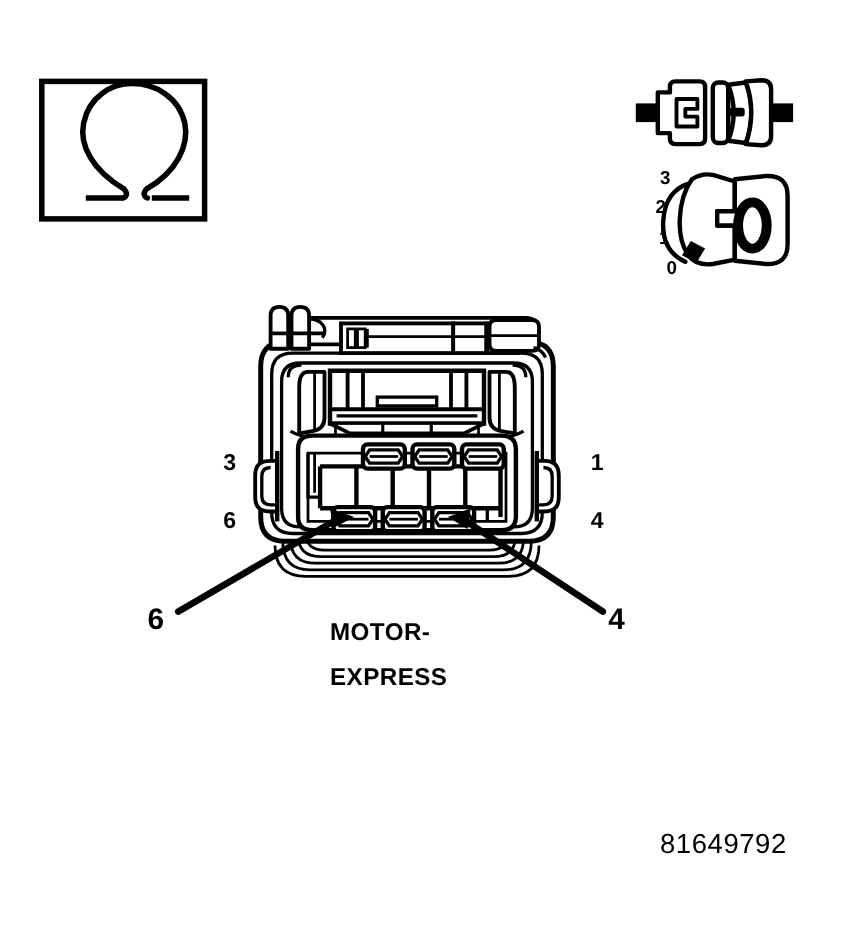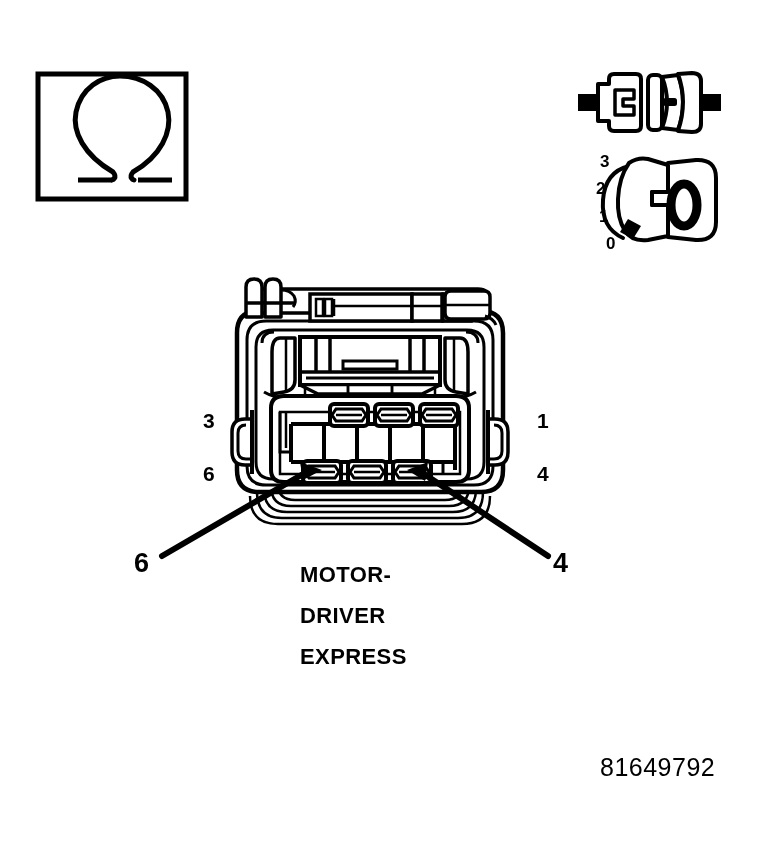--- a/index.html
+++ b/index.html
@@ -321,19 +321,18 @@
   <div class="txt pin-label" style="left:203px; top:410px;">3</div>
   <div class="txt pin-label" style="left:203px; top:463px;">6</div>
   <div class="txt pin-label" style="left:537px; top:410px;">1</div>
   <div class="txt pin-label" style="left:537px; top:463px;">4</div>
 
   <div class="txt callout-label" style="left:134px; top:550px;">6</div>
   <div class="txt callout-label" style="left:553px; top:550px;">4</div>
 
   <div style="position:absolute; left:300px; top:562px; width:190px; text-align:left;">
     <div class="comp-name" style="position:relative; margin-bottom:15px;">MOTOR-</div>
-    <div class="comp-name" style="position:relative; margin-bottom:15px;">DRIVER</div>
     <div class="comp-name" style="position:relative;">EXPRESS</div>
   </div>
 
   <div class="txt part-num" style="left:600px; top:755px;">81649792</div>
 
 </div>
 
 </body></html>

